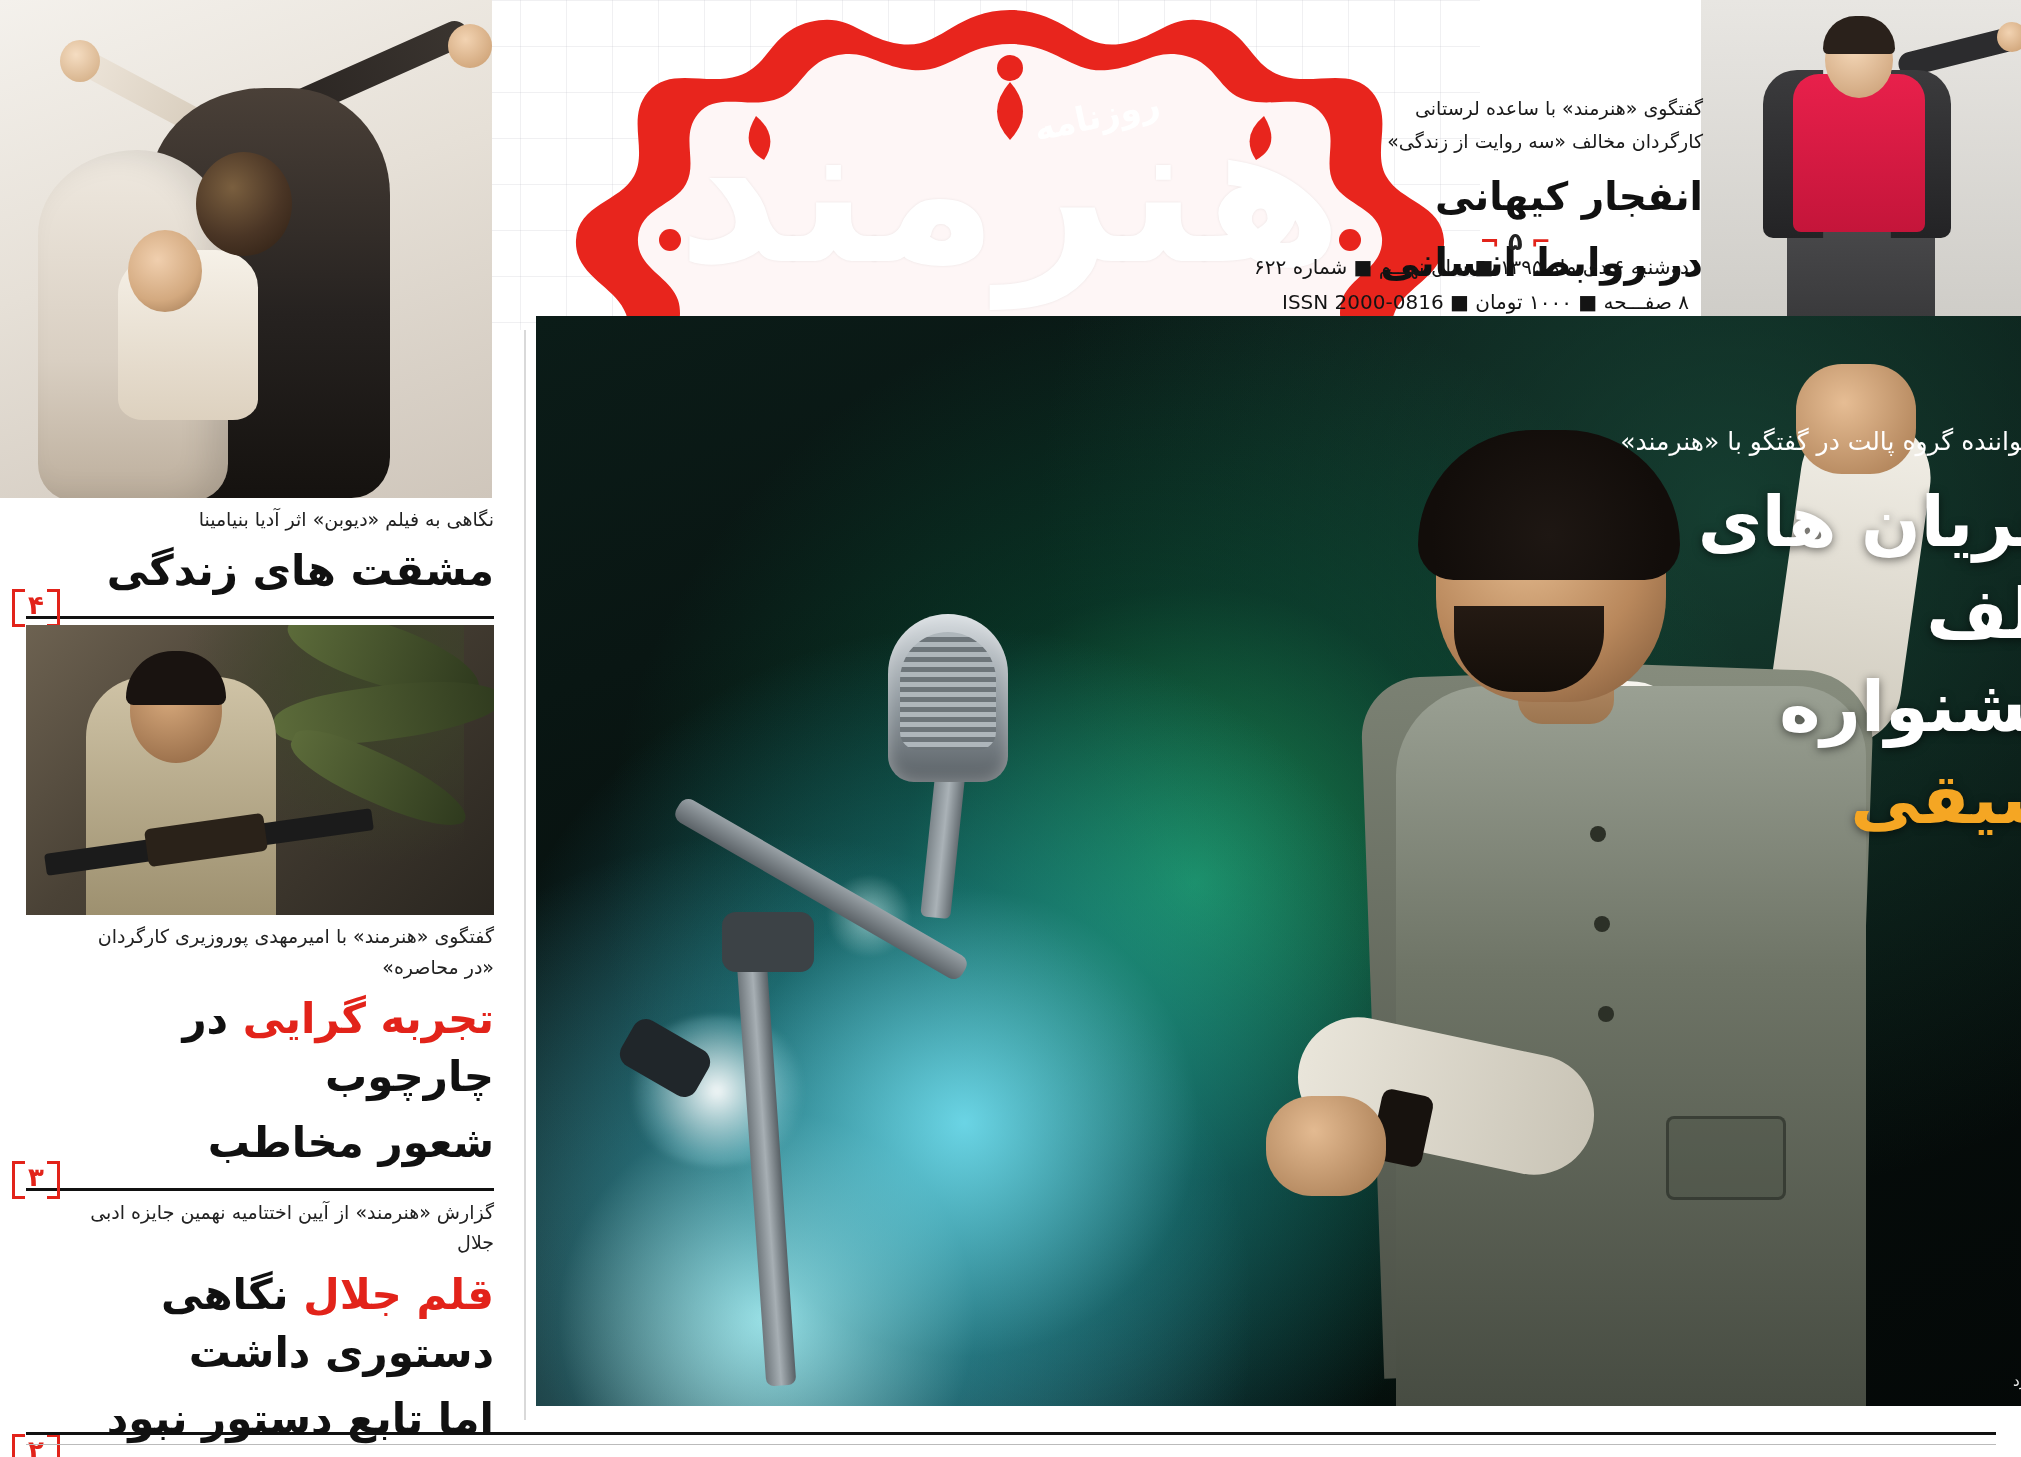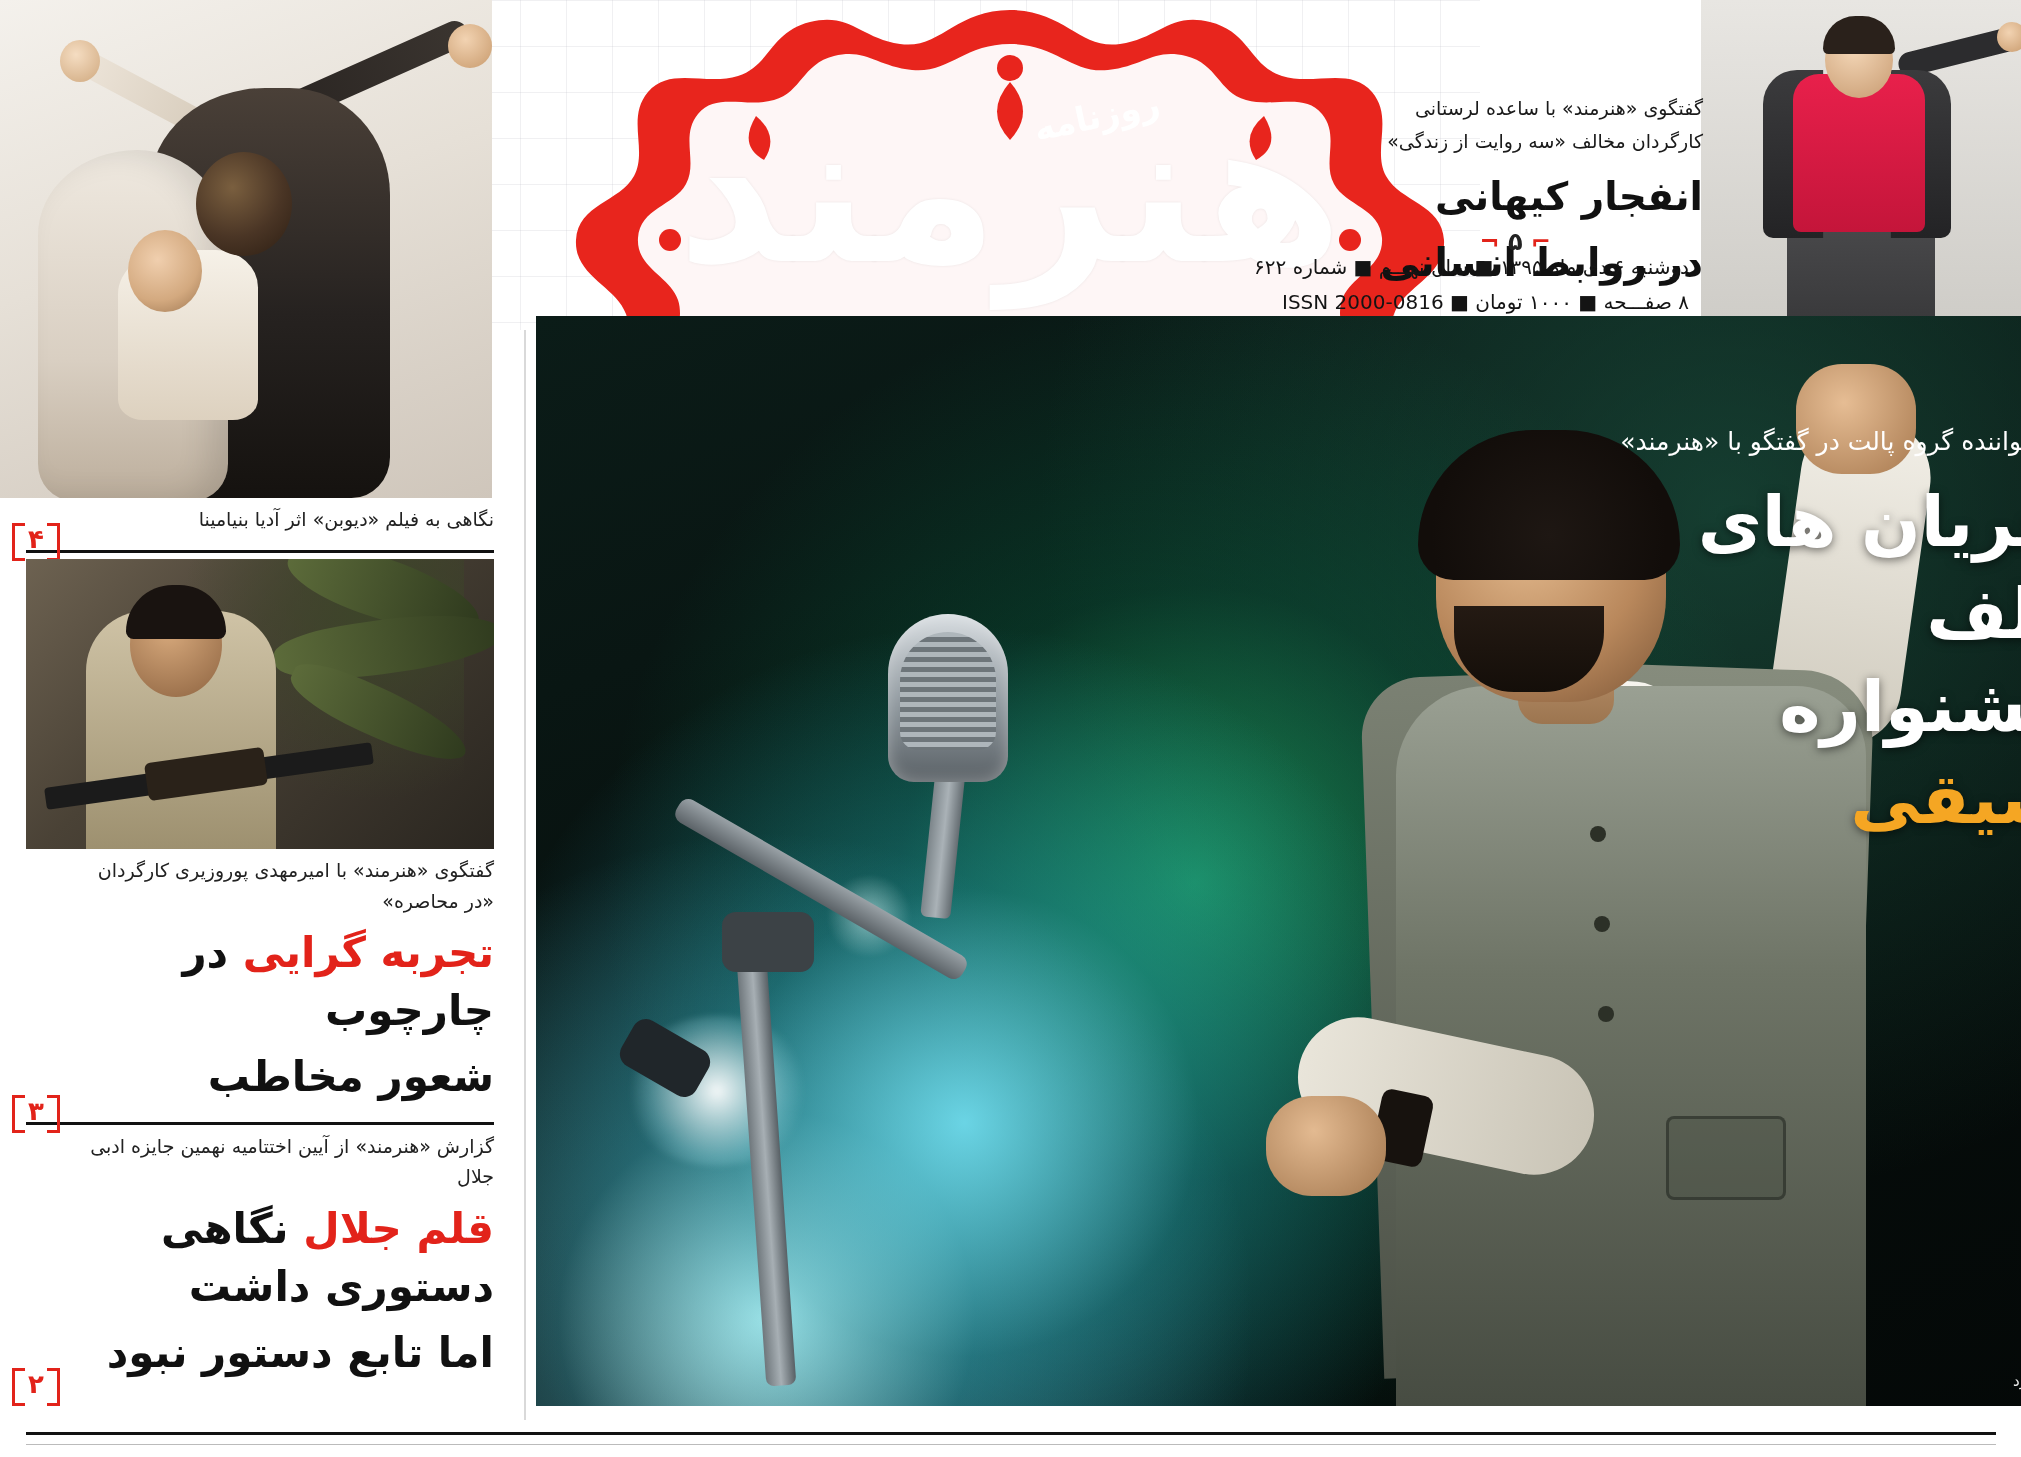--- a/index.html
+++ b/index.html
@@ -446,20 +446,21 @@
     <div class="photo-credit">
       <span class="cam-dot"></span>
       <span>امیر محمود فیلم فرد</span>
     </div>
   </div>
 
   <div class="leftcol">
 
     <div class="lc-item">
       <div class="lc-kicker">نگاهی به فیلم «دیوبن» اثر آدیا بنیامینا</div>
+      <div class="lc-head">مشقت های زندگی</div>
     </div>
     <div class="lc-rule"></div>
 
     <div style="position:relative;">
       <div class="pagenum" style="top:-34px;">۴</div>
     </div>
 
     <div class="lc-photo">
       <div class="lcp-bg"></div>
       <div class="lcp-palm"></div>

